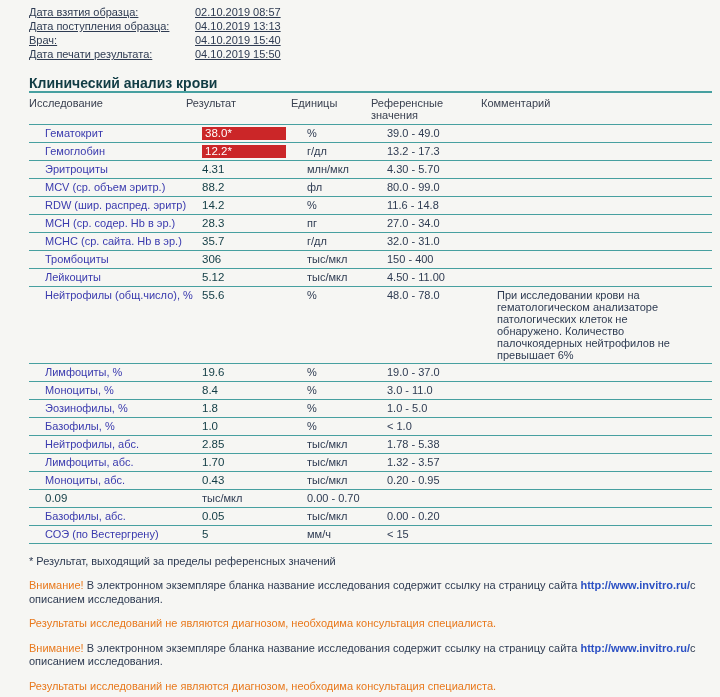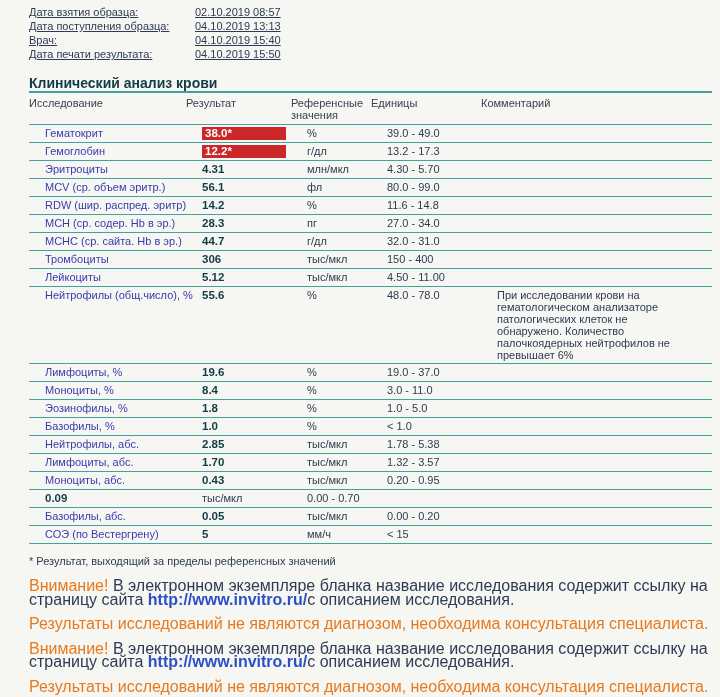--- a/index.html
+++ b/index.html
@@ -20,28 +20,28 @@
     font-weight:bold;font-size:14px;color:var(--value-dark);
     border-bottom:2px solid var(--accent-teal);
   }
   
   .grid{display:grid;grid-template-columns:157px 105px 80px 110px 1fr;}
   .thead{padding:3px 0 2px 0;border-bottom:1px solid var(--accent-teal);color:#3a4150;}
   .thead .c{line-height:12px;padding:1px 4px 1px 0;}
   .trow{border-bottom:1px solid var(--accent-teal);padding:2px 16px;}
   .trow .c{line-height:12px;padding:0 4px 0 0;}
   .c.name{color:var(--name-blue);}
-  .c.result{font-weight:bold;color:var(--value-dark);font-size:11.5px;}
+  .c.result{font-weight:normal;color:var(--value-dark);font-size:11.5px;}
   .rv{display:inline-block;line-height:13px;}
   .rv.flagged{background:var(--flag-red);color:var(--flag-text);min-width:84px;padding:0 3px;box-sizing:border-box;}
   .c.units,.c.ref{color:var(--text-dark);}
   .c.comment{color:var(--text-dark);}
   
   .footnote{margin-top:10px;line-height:14px;color:var(--text-dark);}
-  .notice{margin-top:11px;line-height:13.5px;font-size:16px;}
+  .notice{margin-top:11px;line-height:13.5px;font-size:11px;}
   .notice .prefix{color:var(--warning-orange);}
   .notice .body{color:var(--text-dark);}
   .notice .link{color:var(--link-blue);font-weight:bold;}
   .notice .tail{color:var(--text-dark);}
   .notice.disclaimer .body{color:var(--warning-orange);}
 </style>
 </head>
 <body>
 
 <div class="page">
@@ -67,22 +67,22 @@
     <div class="dvalue">04.10.2019 15:50</div>
   </div>
 </div>
 
   <div class="section-title">Клинический анализ крови</div>
 
   <div class="results-table">
     <div class="grid thead">
       <div class="c">Исследование</div>
       <div class="c">Результат</div>
+      <div class="c">Единицы</div>
       <div class="c">Референсные значения</div>
-      <div class="c">Единицы</div>
       <div class="c">Комментарий</div>
     </div>
     <div>
   <div class="grid trow">
     <div class="c name">Гематокрит</div>
     <div class="c result"><span class="rv flagged">38.0*</span></div>
     <div class="c units">%</div>
     <div class="c ref">39.0 - 49.0</div>
     <div class="c comment"></div>
   </div>
@@ -98,21 +98,21 @@
   <div class="grid trow">
     <div class="c name">Эритроциты</div>
     <div class="c result"><span class="rv">4.31</span></div>
     <div class="c units">млн/мкл</div>
     <div class="c ref">4.30 - 5.70</div>
     <div class="c comment"></div>
   </div>
 
   <div class="grid trow">
     <div class="c name">MCV (ср. объем эритр.)</div>
-    <div class="c result"><span class="rv">56.1</span></div>
+    <div class="c result"><span class="rv">88.2</span></div>
     <div class="c units">фл</div>
     <div class="c ref">80.0 - 99.0</div>
     <div class="c comment"></div>
   </div>
 
   <div class="grid trow">
     <div class="c name">RDW (шир. распред. эритр)</div>
     <div class="c result"><span class="rv">14.2</span></div>
     <div class="c units">%</div>
     <div class="c ref">11.6 - 14.8</div>
@@ -122,21 +122,21 @@
   <div class="grid trow">
     <div class="c name">MCH (ср. содер. Hb в эр.)</div>
     <div class="c result"><span class="rv">28.3</span></div>
     <div class="c units">пг</div>
     <div class="c ref">27.0 - 34.0</div>
     <div class="c comment"></div>
   </div>
 
   <div class="grid trow">
     <div class="c name">MCHC (ср. сайта. Hb в эр.)</div>
-    <div class="c result"><span class="rv">44.7</span></div>
+    <div class="c result"><span class="rv">35.7</span></div>
     <div class="c units">г/дл</div>
     <div class="c ref">32.0 - 31.0</div>
     <div class="c comment"></div>
   </div>
 
   <div class="grid trow">
     <div class="c name">Тромбоциты</div>
     <div class="c result"><span class="rv">306</span></div>
     <div class="c units">тыс/мкл</div>
     <div class="c ref">150 - 400</div>

